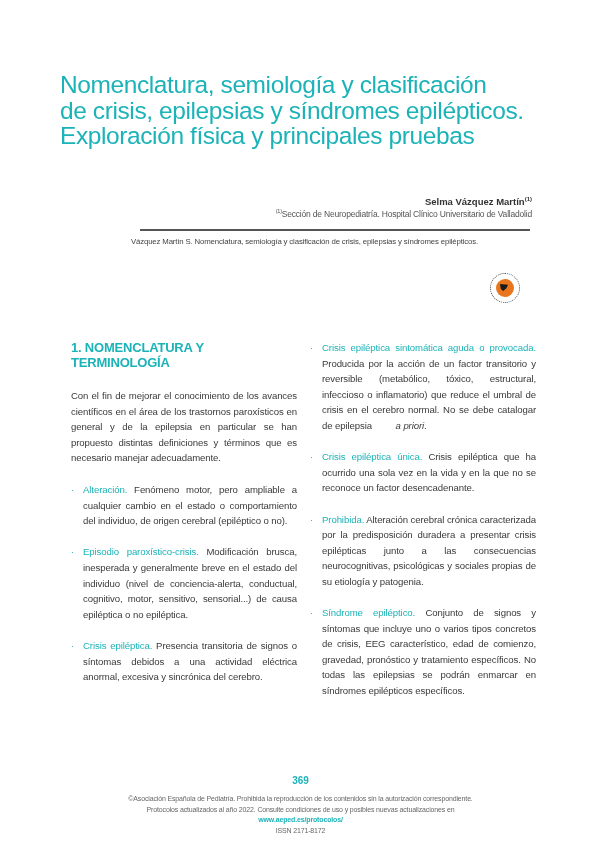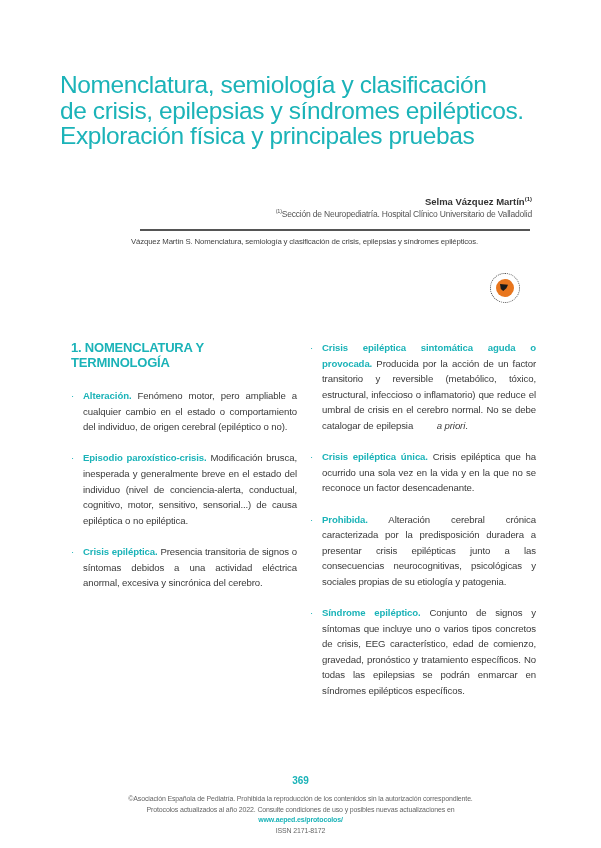--- a/index.html
+++ b/index.html
@@ -63,21 +63,21 @@
   .para {
     font-size: 9.6px; line-height: 15.6px; color: #3a3a3a; text-align: justify;
     letter-spacing: -0.1px;
   }
   .intro { margin-bottom: 16px; }
 
   .bullet { position: relative; padding-left: 12px; margin-bottom: 15.6px; }
   .bullet .dot {
     position: absolute; left: 0; top: 0; color: #1bb3b8; font-size: 9.6px; line-height: 15.6px;
   }
-  .bullet .term { color: #1bb3b8; font-weight: bold; }
+  .bullet .term { color: #1bb3b8; font-weight: normal; }
   .bullet em { font-style: italic; margin-left: 21px; }
 
   .page-number {
     position: absolute; left: 0; width: 601px; top: 775px; text-align: center;
     color: #1bb3b8; font-weight: bold; font-size: 10px;
   }
   .footer {
     position: absolute; left: 0; width: 601px; top: 794px; text-align: center;
     font-size: 7px; line-height: 10.5px; color: #666; letter-spacing: -0.15px;
   }
@@ -105,20 +105,21 @@
 <div class="citation">
   <span>Vázquez Martín S. Nomenclatura, semiología y clasificación de crisis, epilepsias y síndromes epilépticos.</span>
 </div>
 
 <div class="logo">
   <div class="logo-inner"></div>
 </div>
 
 <div class="col col-left">
   <h2 class="section-head">1. NOMENCLATURA Y TERMINOLOGÍA</h2>
+  <p class="para intro">Con el fin de mejorar el conocimiento de los avances científicos en el área de los trastornos paroxísticos en general y de la epilepsia en particular se han propuesto distintas definiciones y términos que es necesario manejar adecuadamente.</p>
 
   <div class="para bullet">
     <span class="dot">·</span>
     <span class="term">Alteración.</span><span> Fenómeno motor, pero ampliable a cualquier cambio en el estado o comportamiento del individuo, de origen cerebral (epiléptico o no).</span>
   </div>
   <div class="para bullet">
     <span class="dot">·</span>
     <span class="term">Episodio paroxístico-crisis.</span><span> Modificación brusca, inesperada y generalmente breve en el estado del individuo (nivel de conciencia-alerta, conductual, cognitivo, motor, sensitivo, sensorial...) de causa epiléptica o no epiléptica.</span>
   </div>
   <div class="para bullet">

